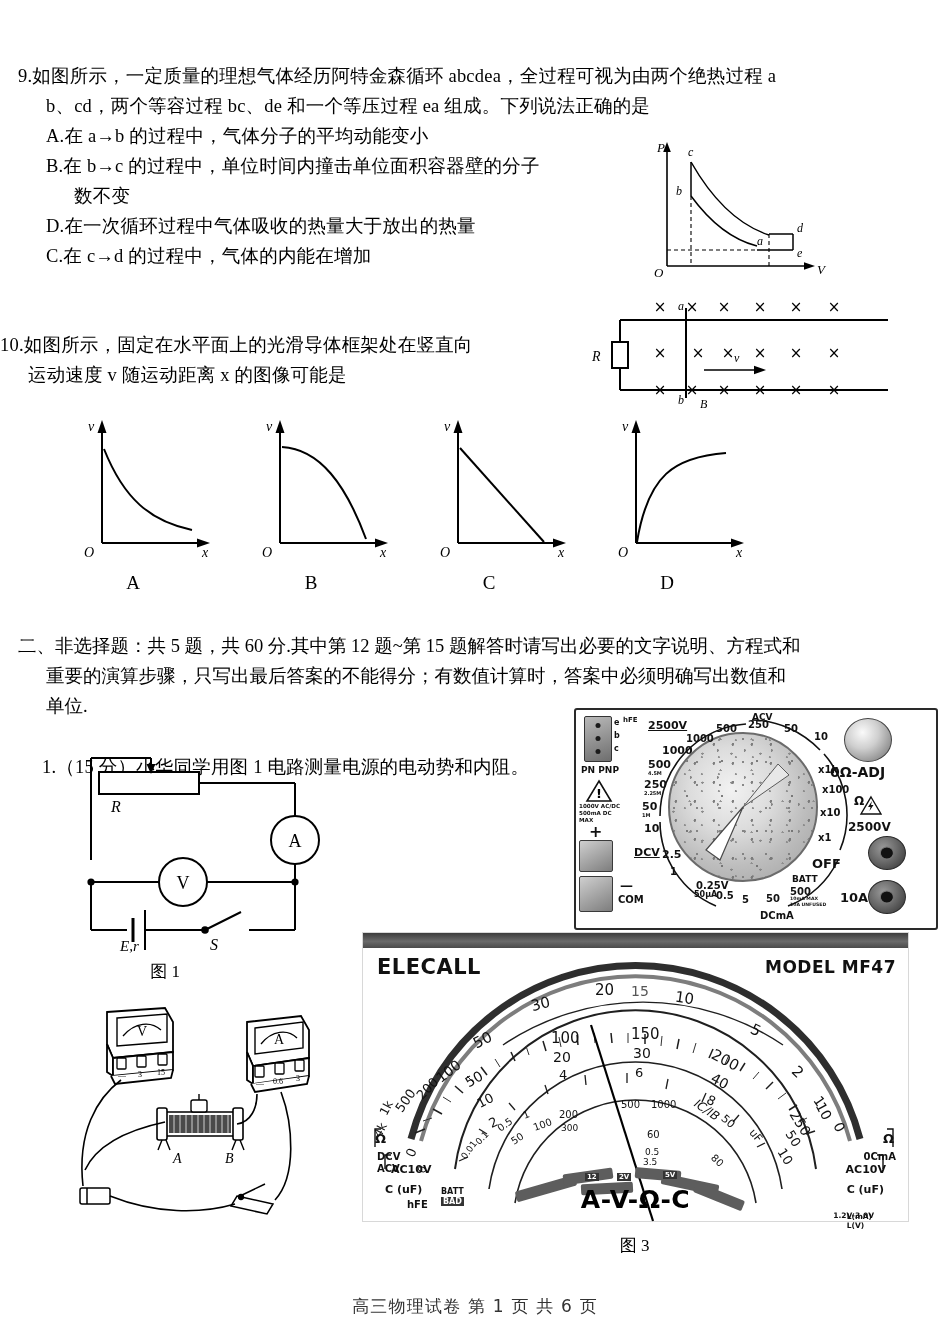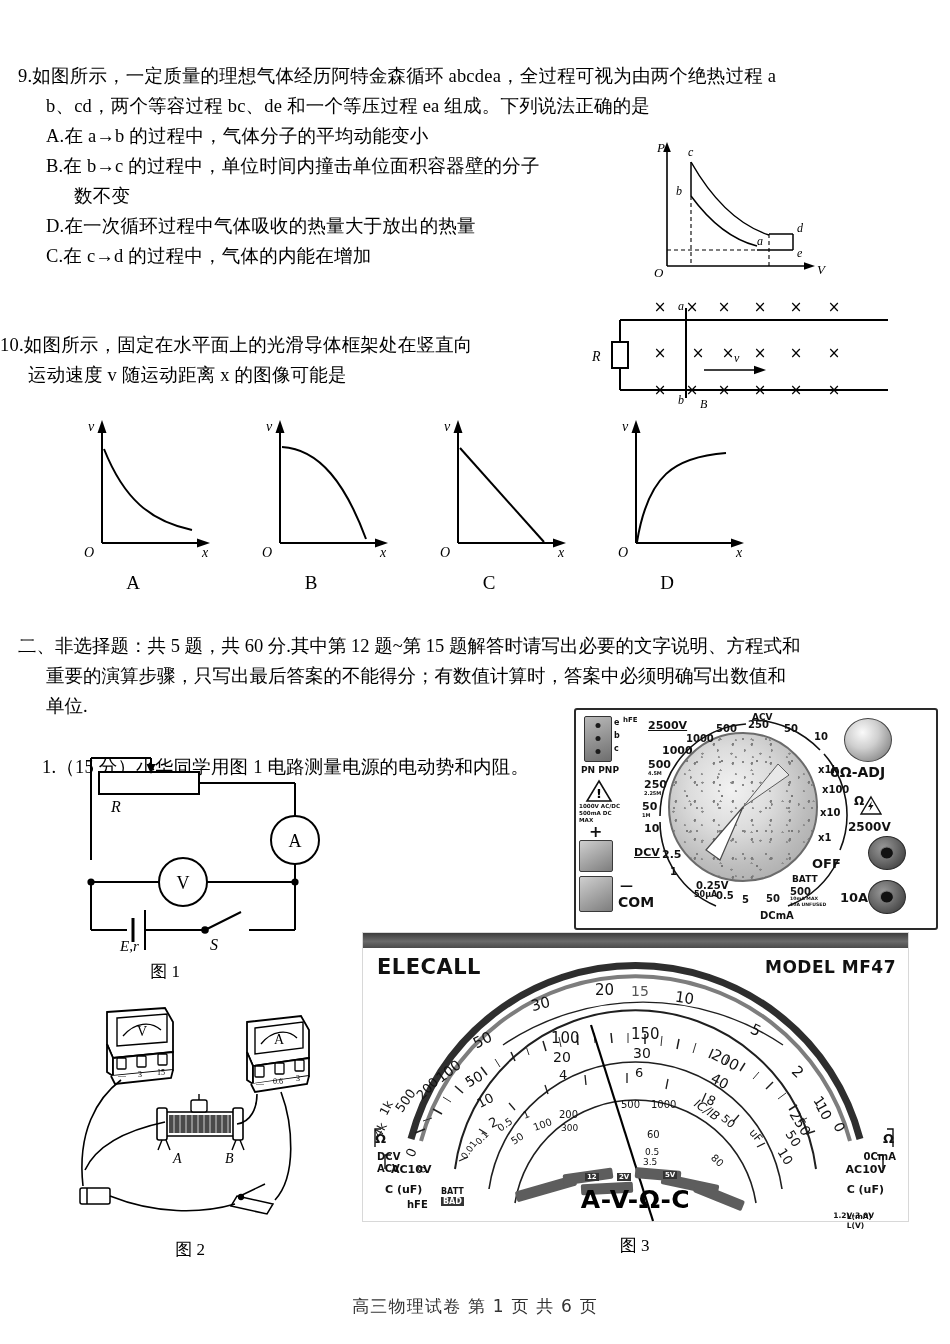--- a/index.html
+++ b/index.html
@@ -357,21 +357,21 @@
         <text x="13" y="18" font-size="13" text-anchor="middle" font-weight="bold" font-family="DejaVu Sans, sans-serif">!</text>
       </svg>
     </div>
     <div class="mm-txt" style="left:3px; top:93px; font-size:5.6px; line-height:1.25; white-space:pre;">1000V AC/DC
 500mA DC
 MAX</div>
     <div class="mm-txt" style="left:13px; top:112px; font-size:16px;">+</div>
     <div class="plugblock" style="left:3px; top:130px; width:32px; height:30px;"></div>
     <div class="plugblock" style="left:3px; top:166px; width:32px; height:34px;"></div>
     <div class="mm-txt" style="left:44px; top:168px; font-size:13px;">—</div>
-    <div class="mm-txt" style="left:42px; top:184px; font-size:14px;">COM</div>
+    <div class="mm-txt" style="left:42px; top:184px; font-size:10px;">COM</div>
 
     <div class="dial-face" style="left:92px; top:22px; width:146px; height:146px;">
       <div class="dial-speck"></div>
 
       <svg width="146" height="146" viewBox="0 0 146 146" style="position:absolute; left:0; top:0;">
         <polygon points="73,73 36,116 50,126" fill="#ffffff" stroke="#4a4a4a" stroke-width="1.2"></polygon>
         <polygon points="73,73 108,30 119,41" fill="#e8e8e8" stroke="#5a5a5a" stroke-width="1"></polygon>
       </svg>
     </div>
 
@@ -516,21 +516,20 @@
 
       <g fill="none" stroke="#000" stroke-width="1.6">
         <path d="M96,80 C72,98 52,132 58,186"></path>
         <path d="M140,122 C112,128 74,140 60,170"></path>
         <path d="M212,124 C226,122 232,108 232,94"></path>
         <path d="M256,92 C268,124 272,176 250,200"></path>
         <path d="M85,196 C130,214 176,214 210,204"></path>
       </g>
     </svg>
   </div>
-  <div class="cap" style="position:absolute; left:25px; top:1238px; width:330px;">图 2</div>
 
   <div class="scale-box" style="left:362px; top:932px; width:545px; height:288px;">
     <div class="scale-topbar"></div>
     <div class="scale-brand" style="left:14px; top:22px; font-size:21px;">ELECALL</div>
     <div class="scale-brand" style="right:12px; top:24px; font-size:17px;">MODEL MF47</div>
 
     <svg width="545" height="288" viewBox="0 0 545 288" style="position:absolute; left:0; top:0;">
       <defs>
         <path id="arcOhm" d="M40,200 A238,238 0 0 1 505,200"></path>
         <path id="arcDC" d="M62,214 A212,212 0 0 1 483,214"></path>

